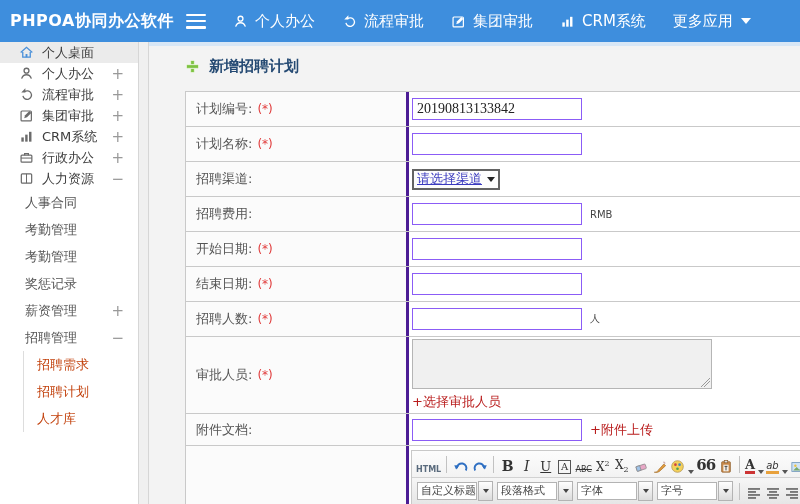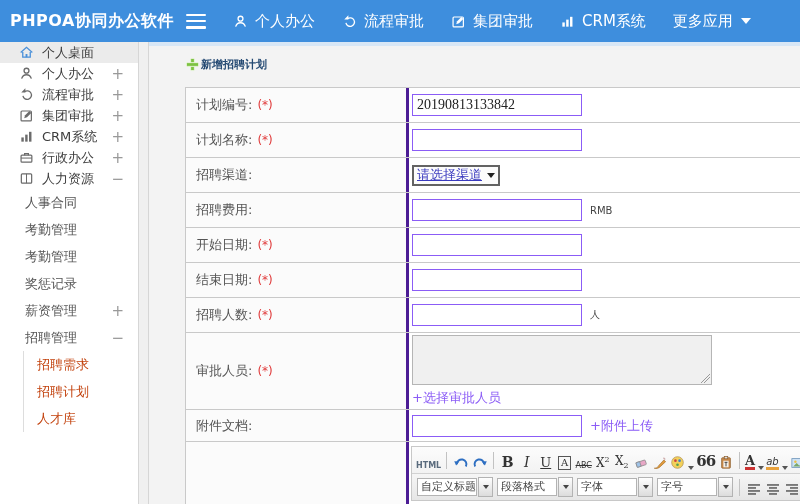--- a/index.html
+++ b/index.html
@@ -25,36 +25,36 @@
   .side-item .lbl{margin-left:8px;font-size:13px;color:#3c3c3c;}
   .side-expand{position:absolute;right:14px;color:#999;font-size:15px;font-weight:400;}
   .side-sub{height:27px;display:flex;align-items:center;padding-left:25px;position:relative;color:#555;cursor:pointer;}
   .side-sub3{height:27px;display:flex;align-items:center;margin-left:23px;border-left:1px solid #ddd;padding-left:13px;color:#c2410c;cursor:pointer;}
   .v-divider{position:absolute;top:42px;left:138px;width:11px;bottom:0;background:#f0f0f0;
     border-left:1px solid #d6d6d6;border-right:1px solid #d6d6d6;box-sizing:border-box;}
   
   .content{position:absolute;top:42px;left:149px;right:0;bottom:0;background:#f3f3f3;
     border-top:4px solid #d8e7f6;overflow:hidden;box-sizing:border-box;}
   .page-title{display:flex;align-items:center;margin:11px 0 0 36px;}
-  .page-title .txt{font-size:11px;font-weight:bold;color:#254a73;margin-left:1px;}
+  .page-title .txt{font-size:15px;font-weight:bold;color:#254a73;margin-left:9px;}
   
   .form-table{margin:15px 0 0 36px;width:640px;border:1px solid #c9c9c9;border-bottom:0;background:#fff;}
   .f-row{display:flex;border-bottom:1px solid #c9c9c9;}
   .f-row.h34{height:34px;}
   .f-row.tall{height:76px;}
   .f-row.short{height:31px;}
   .f-row.editor-row{height:140px;}
   .f-label{width:223px;min-width:223px;border-right:3px solid #4c1d95;background:#fbfbfb;
     display:flex;align-items:center;padding-left:10px;box-sizing:border-box;color:#555;font-size:13px;}
   .req{color:#e03c3c;margin-left:5px;font-size:12px;}
   .f-value{flex:1;display:flex;align-items:center;padding:4px 0 4px 3px;background:#fff;overflow:hidden;}
   .f-input{width:160px;height:18px;border:1px solid #8b5cf6;font-size:14px;font-family:Liberation Serif, serif;
     padding:1px 4px;color:#222;background:#fff;}
   .suffix{margin-left:8px;color:#444;font-size:10px;}
-  .f-link{color:#8b5cf6;font-size:13px;text-decoration:none;margin-left:8px;cursor:pointer;}
+  .f-link{color:#b91c1c;font-size:13px;text-decoration:none;margin-left:8px;cursor:pointer;}
   .select-box{display:inline-flex;align-items:center;border:2px solid #636363;background:#fcfcfc;
     height:17px;padding:0 3px;cursor:pointer;}
   .select-box .s-txt{color:#3a3abf;font-size:13px;text-decoration:underline;}
   .s-caret{margin-left:5px;border-left:4px solid transparent;border-right:4px solid transparent;border-top:5px solid #222;}
   .ta-wrap{display:flex;flex-direction:column;position:relative;}
   .f-textarea{width:300px;height:50px;background:#f0f0f0;border:1px solid #b5b5b5;resize:none;box-sizing:border-box;}
   .ta-handle{position:absolute;width:9px;height:9px;right:2px;top:39px;
     background:linear-gradient(135deg,transparent 45%,#999 45%,#999 52%,transparent 52%,transparent 65%,#999 65%,#999 72%,transparent 72%);}
   .ta-wrap .f-link{margin:4px 0 0 0;}
   

